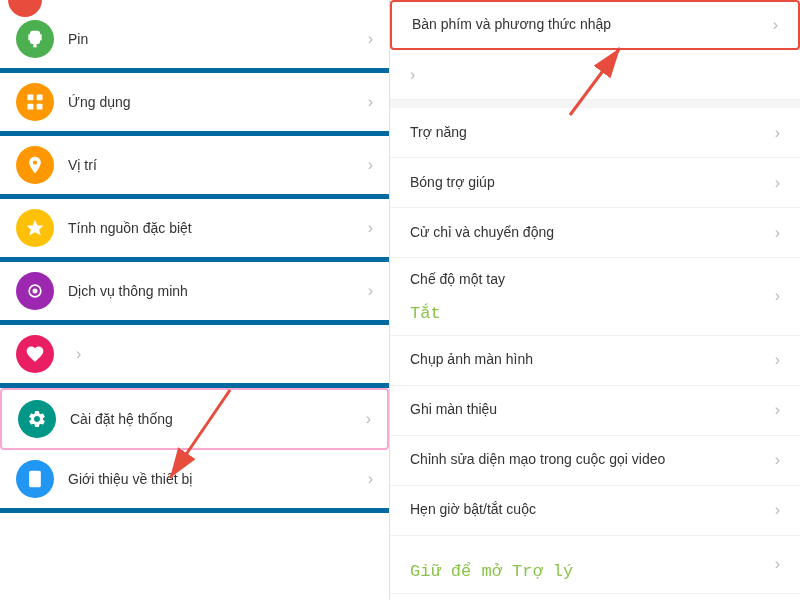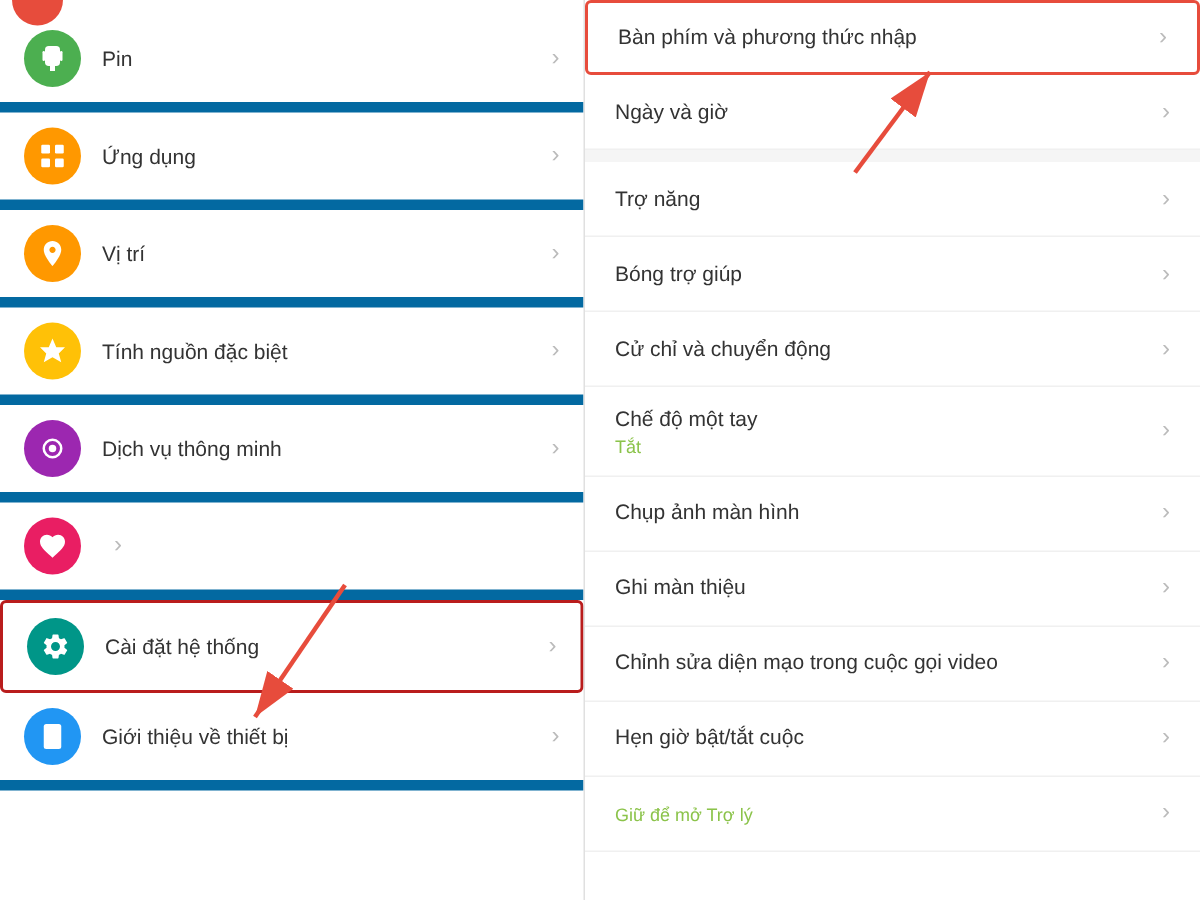--- a/index.html
+++ b/index.html
@@ -24,28 +24,28 @@
       width: 410px;
       height: 600px;
       background: #fff;
       overflow: hidden;
     }
 
     .menu-item {
       display: flex;
       align-items: center;
       padding: 10px 16px;
-      border-bottom: 7px solid #0369a1;
+      border-bottom: 5px solid #0369a1;
       cursor: pointer;
       position: relative;
       min-height: 60px;
     }
 
     .menu-item.highlighted {
-      border: 2px solid #b91c1c;
+      border: 2px solid #f9a8d4;
       border-radius: 4px;
       justify-content: center;
     }
 
     .icon-circle {
       width: 38px;
       height: 38px;
       border-radius: 50%;
       display: flex;
       align-items: center;
@@ -88,23 +88,24 @@
       flex: 1;
     }
 
     .right-item-label {
       font-size: 14px;
       color: #333;
       line-height: 1.4;
     }
 
     .right-item-sublabel {
-      font-size: 12px;
+      font-size: 17px;
       color: #8bc34a;
-      margin-top: 1px;
+      margin-top: 14px;
+      font-family: Liberation Mono, monospace;
     }
 
     .right-chevron {
       color: #bbb;
       font-size: 16px;
     }
 
     
     .annotations-overlay {
       position: absolute;
@@ -219,23 +220,20 @@
 
   <div class="right-panel">
     <div id="right-menu">
         <div class="right-item highlighted">
           <div class="right-item-content">
             <div class="right-item-label">Bàn phím và phương thức nhập</div>
           </div>
           <span class="right-chevron">›</span>
         </div>
         <div class="right-item">
-          <div class="right-item-content">
-            <div class="right-item-label">Ngày và giờ</div>
-          </div>
           <span class="right-chevron">›</span>
         </div>
         <div style="height: 8px; background: rgb(245, 245, 245);"></div>
         <div class="right-item">
           <div class="right-item-content">
             <div class="right-item-label">Trợ năng</div>
           </div>
           <span class="right-chevron">›</span>
         </div>
         <div class="right-item">

